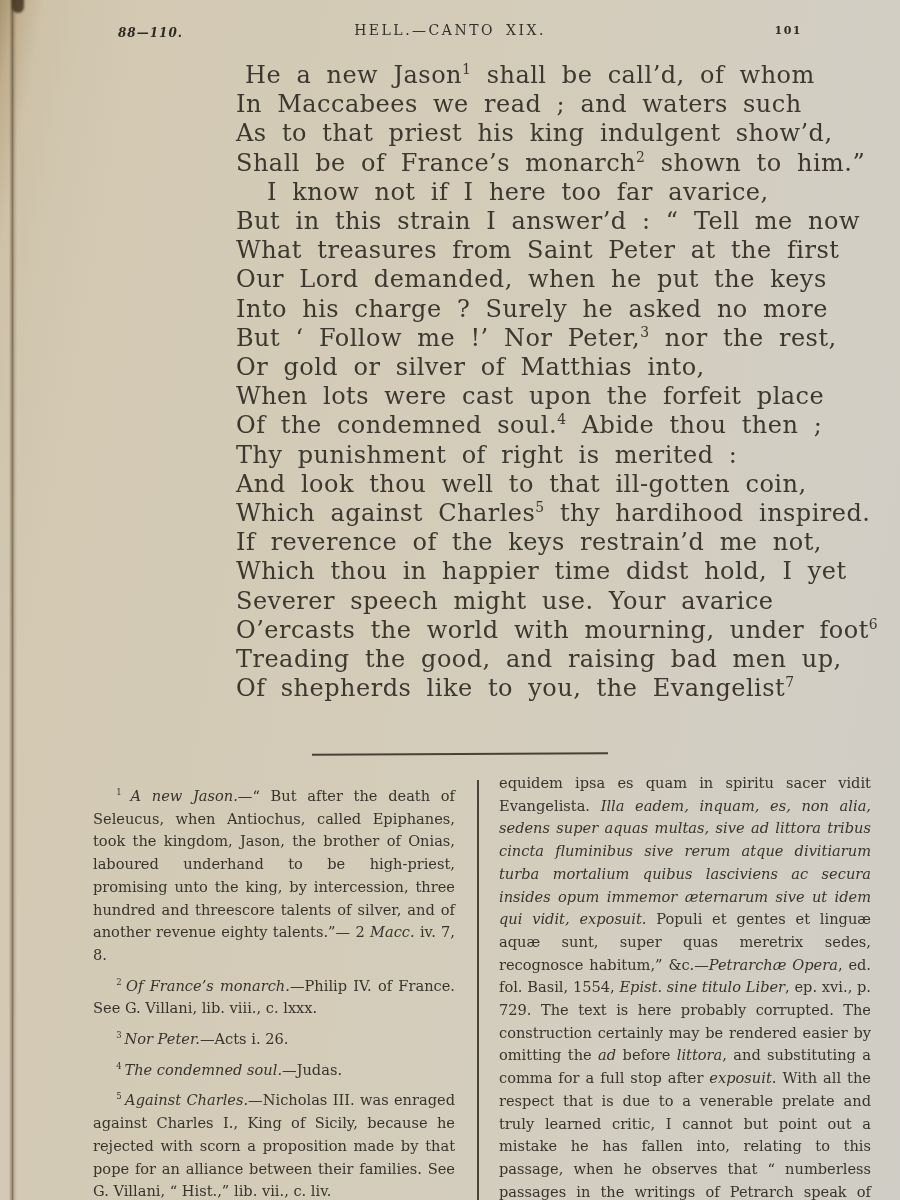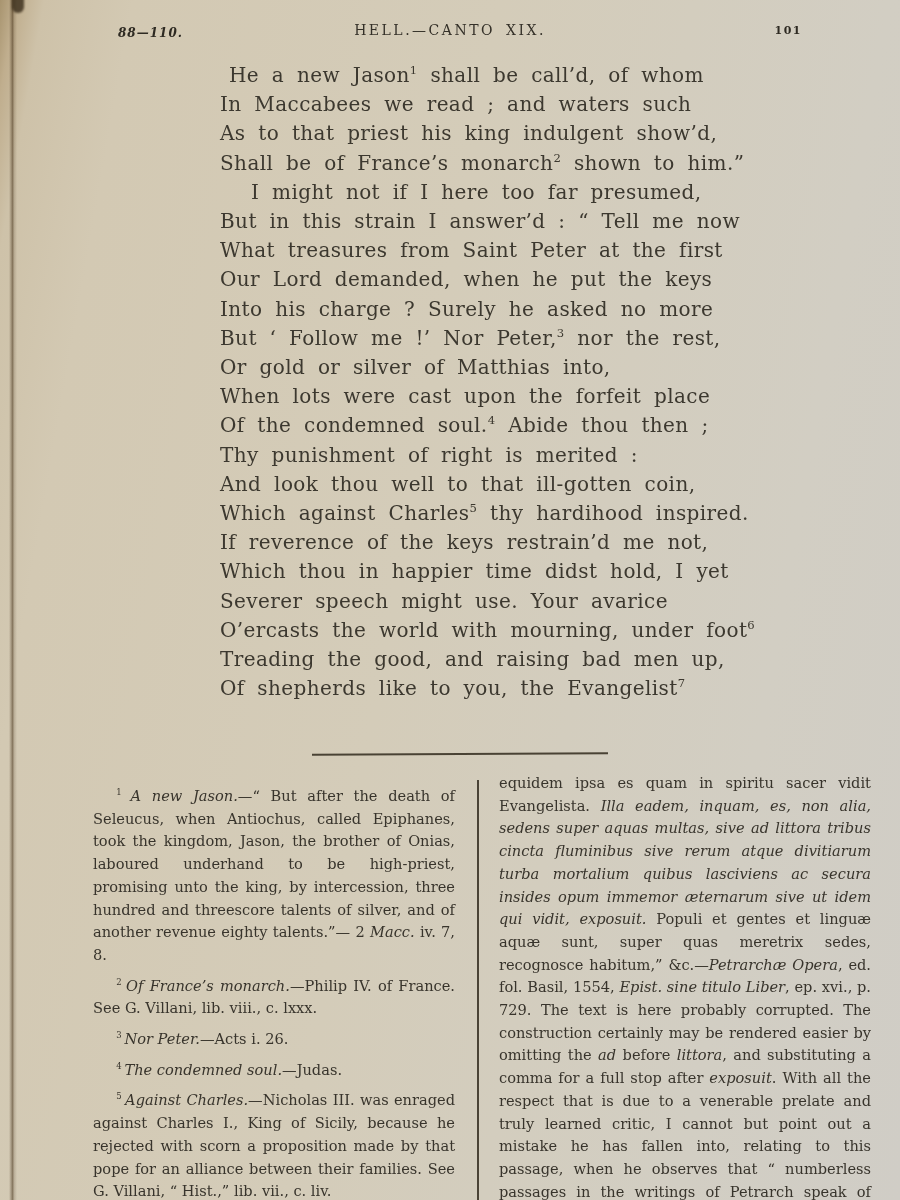--- a/index.html
+++ b/index.html
@@ -25,22 +25,22 @@
   }
   .running-title{
     position:absolute;left:0;right:0;top:2px;text-align:center;
     font-size:14px;letter-spacing:2.5px;color:#343028;word-spacing:4px;
   }
   .page-num{
     position:absolute;right:98px;top:4px;
     font-size:11px;font-weight:bold;letter-spacing:1.5px;color:#2e2a22;
   }
   .poem{
-    position:absolute;left:220px;top:61px;width:490px;
-    font-size:20px;line-height:29.2px;word-spacing:.30em;letter-spacing:.02em;
+    position:absolute;left:236px;top:61px;width:490px;
+    font-size:24px;line-height:29.2px;word-spacing:.30em;letter-spacing:.02em;
     color:#3c382f;
   }
   .poem-line{white-space:nowrap;}
   .poem-line.ind1{padding-left:9px;}
   .poem-line.ind2{padding-left:31px;}
   sup{font-size:58%;line-height:0;vertical-align:super;}
   .it{font-style:italic;}
   .fn-rule{
     position:absolute;left:312px;top:753px;width:296px;height:2px;
     background:#494234;transform:rotate(-0.3deg);
@@ -67,21 +67,21 @@
     <span class="line-range">88—110.</span>
     <div class="running-title">HELL.—CANTO XIX.</div>
     <span class="page-num">101</span>
   </div>
 
   <div class="poem">
       <div class="poem-line ind1"><span>He a new Jason</span><sup>1</sup><span> shall be call’d, of whom</span></div>
       <div class="poem-line ind0"><span>In Maccabees we read ; and waters such</span></div>
       <div class="poem-line ind0"><span>As to that priest his king indulgent show’d,</span></div>
       <div class="poem-line ind0"><span>Shall be of France’s monarch</span><sup>2</sup><span> shown to him.”</span></div>
-      <div class="poem-line ind2"><span>I might not if I here too far presumed,</span></div>
+      <div class="poem-line ind2"><span>I know not if I here too far avarice,</span></div>
       <div class="poem-line ind0"><span>But in this strain I answer’d : “ Tell me now</span></div>
       <div class="poem-line ind0"><span>What treasures from Saint Peter at the first</span></div>
       <div class="poem-line ind0"><span>Our Lord demanded, when he put the keys</span></div>
       <div class="poem-line ind0"><span>Into his charge ?  Surely he asked no more</span></div>
       <div class="poem-line ind0"><span>But ‘ Follow me !’  Nor Peter,</span><sup>3</sup><span> nor the rest,</span></div>
       <div class="poem-line ind0"><span>Or gold or silver of Matthias into,</span></div>
       <div class="poem-line ind0"><span>When lots were cast upon the forfeit place</span></div>
       <div class="poem-line ind0"><span>Of the condemned soul.</span><sup>4</sup><span>  Abide thou then ;</span></div>
       <div class="poem-line ind0"><span>Thy punishment of right is merited :</span></div>
       <div class="poem-line ind0"><span>And look thou well to that ill-gotten coin,</span></div>

